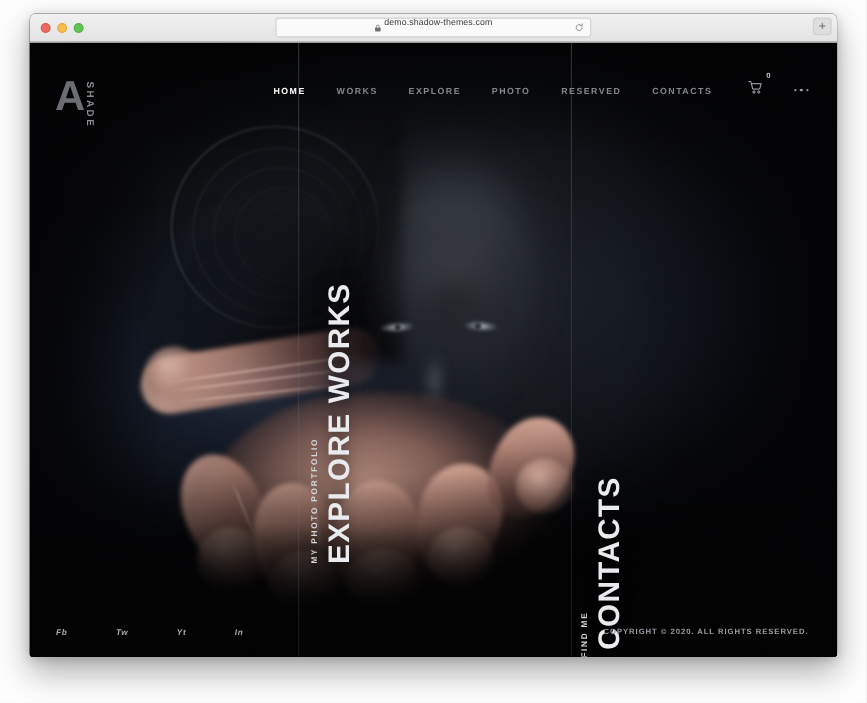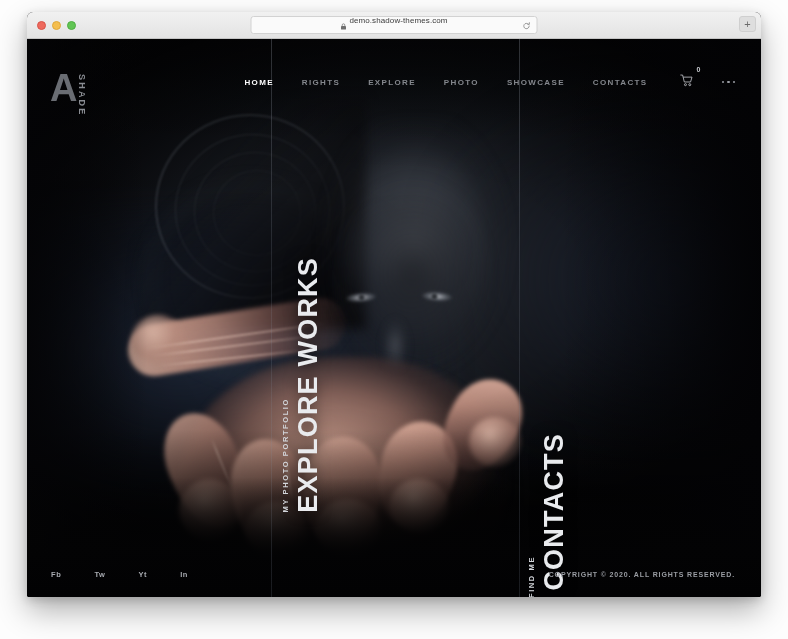--- a/index.html
+++ b/index.html
@@ -403,21 +403,22 @@
     left: 0; right: 0; bottom: 0;
     height: 46px;
     z-index: 6;
     display: flex;
     align-items: center;
   }
   .socials {
     position: absolute;
     left: 24px;
     display: flex;
-    gap: 5px;
+    gap: 16px;
+    font-style: italic;
   }
   .social-link {
     font-size: 7.5px;
     font-weight: 700;
     letter-spacing: .6px;
     color: #a7aab0;
     padding: 5px 14px 5px 0;
     margin-right: 14px;
     cursor: pointer;
   }
@@ -518,24 +519,24 @@
 
     <div class="site-header">
 
       <div class="logo">
         <span class="logo-a">A</span>
         <span class="logo-shade">SHADE</span>
       </div>
 
       <nav class="main-nav">
         <span class="nav-item active">HOME</span>
-        <span class="nav-item">RIGHTS</span>
+        <span class="nav-item">WORKS</span>
         <span class="nav-item">EXPLORE</span>
         <span class="nav-item">PHOTO</span>
-        <span class="nav-item">SHOWCASE</span>
+        <span class="nav-item">RESERVED</span>
         <span class="nav-item">CONTACTS</span>
 
         <span class="cart">
           <span>
             <svg width="14" height="13" viewBox="0 0 16 15">
               <path d="M0.8 1.2h2.1l2.0 8.0h7.2l1.7-5.6H4.0" fill="none" stroke="#b9bcc2" stroke-width="1" stroke-linecap="round" stroke-linejoin="round"></path>
               <circle cx="6.2" cy="12.3" r="1.15" fill="none" stroke="#b9bcc2" stroke-width="1"></circle>
               <circle cx="11.2" cy="12.3" r="1.15" fill="none" stroke="#b9bcc2" stroke-width="1"></circle>
             </svg>
           </span>

